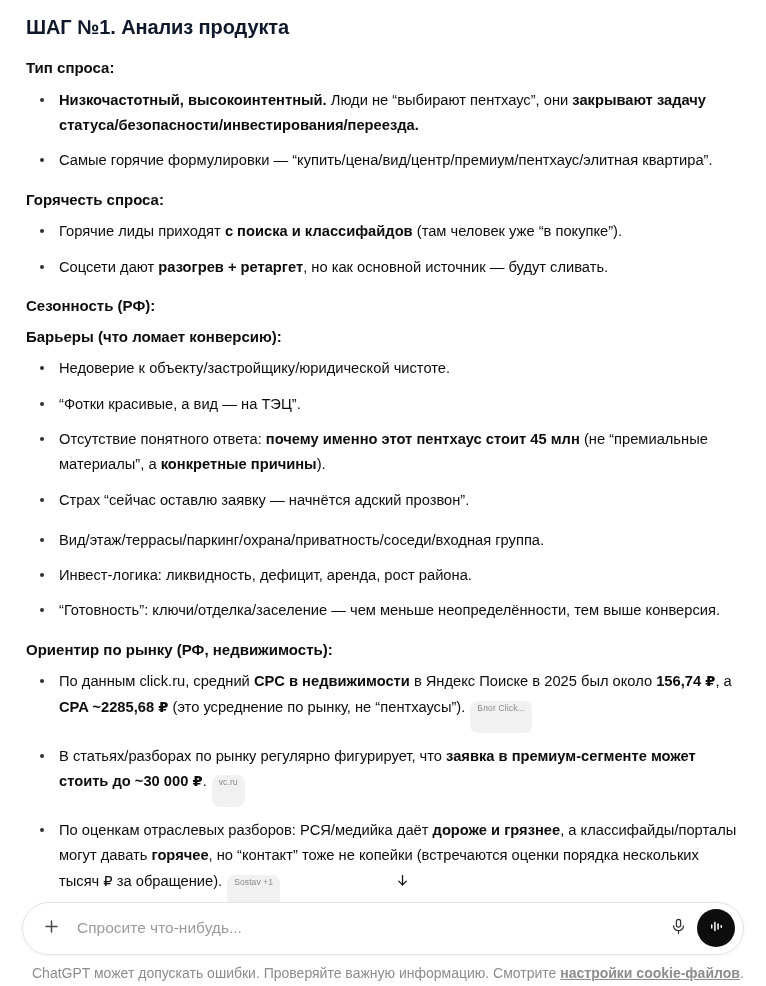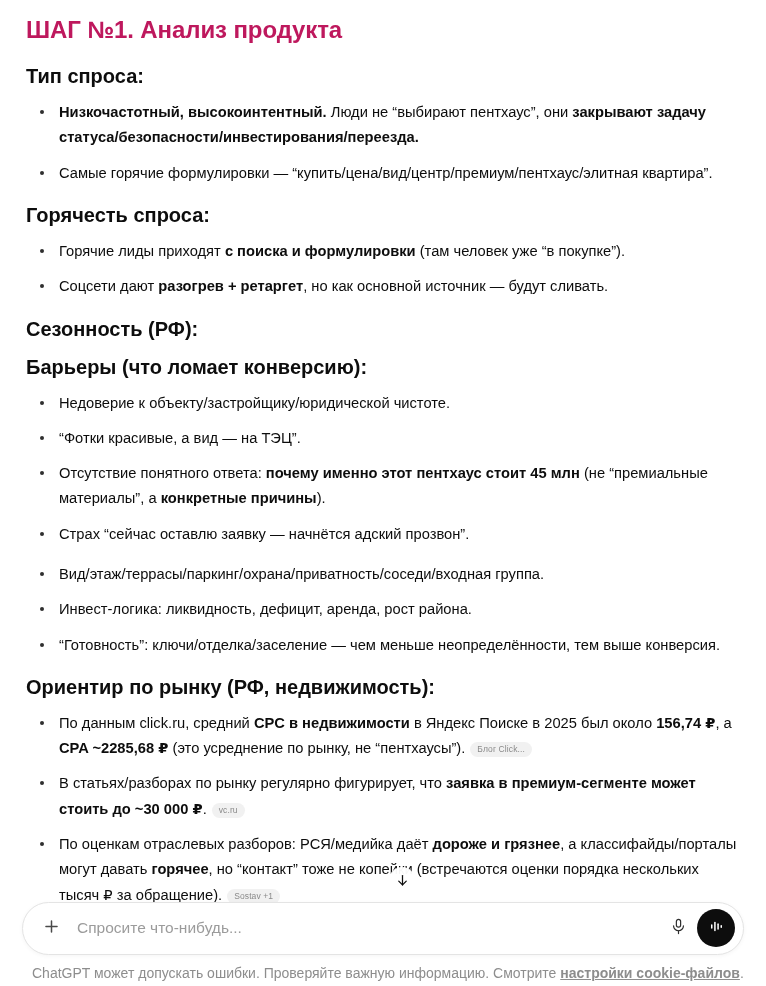--- a/index.html
+++ b/index.html
@@ -31,30 +31,30 @@
     flex: 1 1 auto;
     overflow: hidden;
     padding: 0;
   }
 
   .message {
     padding: 8px 26px 0 26px;
   }
 
   .heading {
-    font-size: 24px;
+    font-size: 20px;
     font-weight: 700;
     line-height: 1.3;
     letter-spacing: -0.1px;
     margin: 6px 0 17px 0;
-    color: #be185d;
+    color: #0f172a;
   }
 
   .subhead {
-    font-size: 20px;
+    font-size: 15px;
     font-weight: 700;
     line-height: 1.45;
     margin: 0 0 9px 0;
     color: #0d0d0d;
   }
 
   ul.bullets {
     list-style: none;
     margin: 0 0 15px 0;
     padding: 0;
@@ -82,21 +82,21 @@
   }
 
   b, strong { font-weight: 700; }
 
   
   .chip {
     display: inline-block;
     vertical-align: baseline;
     font-size: 8.5px;
     line-height: 14px;
-    height: 15px;
+    height: 32px;
     padding: 0 7px;
     margin: 0 0 0 5px;
     border-radius: 8px;
     background: #f1f1f1;
     color: #8a8a8a;
     letter-spacing: 0.1px;
     white-space: nowrap;
     position: relative;
     top: -1px;
   }
@@ -224,21 +224,21 @@
       <h1 class="heading">ШАГ №1. Анализ продукта</h1>
 
       <div id="sections-host">
           <div class="subhead">Тип спроса:</div>
           <ul class="bullets">
             <li><strong>Низкочастотный, высокоинтентный.</strong><span> Люди не “выбирают пентхаус”, они </span><strong>закрывают задачу статуса/безопасности/инвестирования/переезда.</strong></li>
             <li><span>Самые горячие формулировки — “купить/цена/вид/центр/премиум/пентхаус/элитная квартира”.</span></li>
           </ul>
           <div class="subhead">Горячесть спроса:</div>
           <ul class="bullets">
-            <li><span>Горячие лиды приходят </span><strong>с поиска и формулировки</strong><span> (там человек уже “в покупке”).</span></li>
+            <li><span>Горячие лиды приходят </span><strong>с поиска и классифайдов</strong><span> (там человек уже “в покупке”).</span></li>
             <li><span>Соцсети дают </span><strong>разогрев + ретаргет</strong><span>, но как основной источник — будут сливать.</span></li>
           </ul>
           <div class="subhead">Сезонность (РФ):</div>
           <div class="subhead">Барьеры (что ломает конверсию):</div>
           <ul class="bullets">
             <li><span>Недоверие к объекту/застройщику/юридической чистоте.</span></li>
             <li><span>“Фотки красивые, а вид — на ТЭЦ”.</span></li>
             <li><span>Отсутствие понятного ответа: </span><strong>почему именно этот пентхаус стоит 45 млн</strong><span> (не “премиальные материалы”, а </span><strong>конкретные причины</strong><span>).</span></li>
             <li><span>Страх “сейчас оставлю заявку — начнётся адский прозвон”.</span></li>
           </ul>

